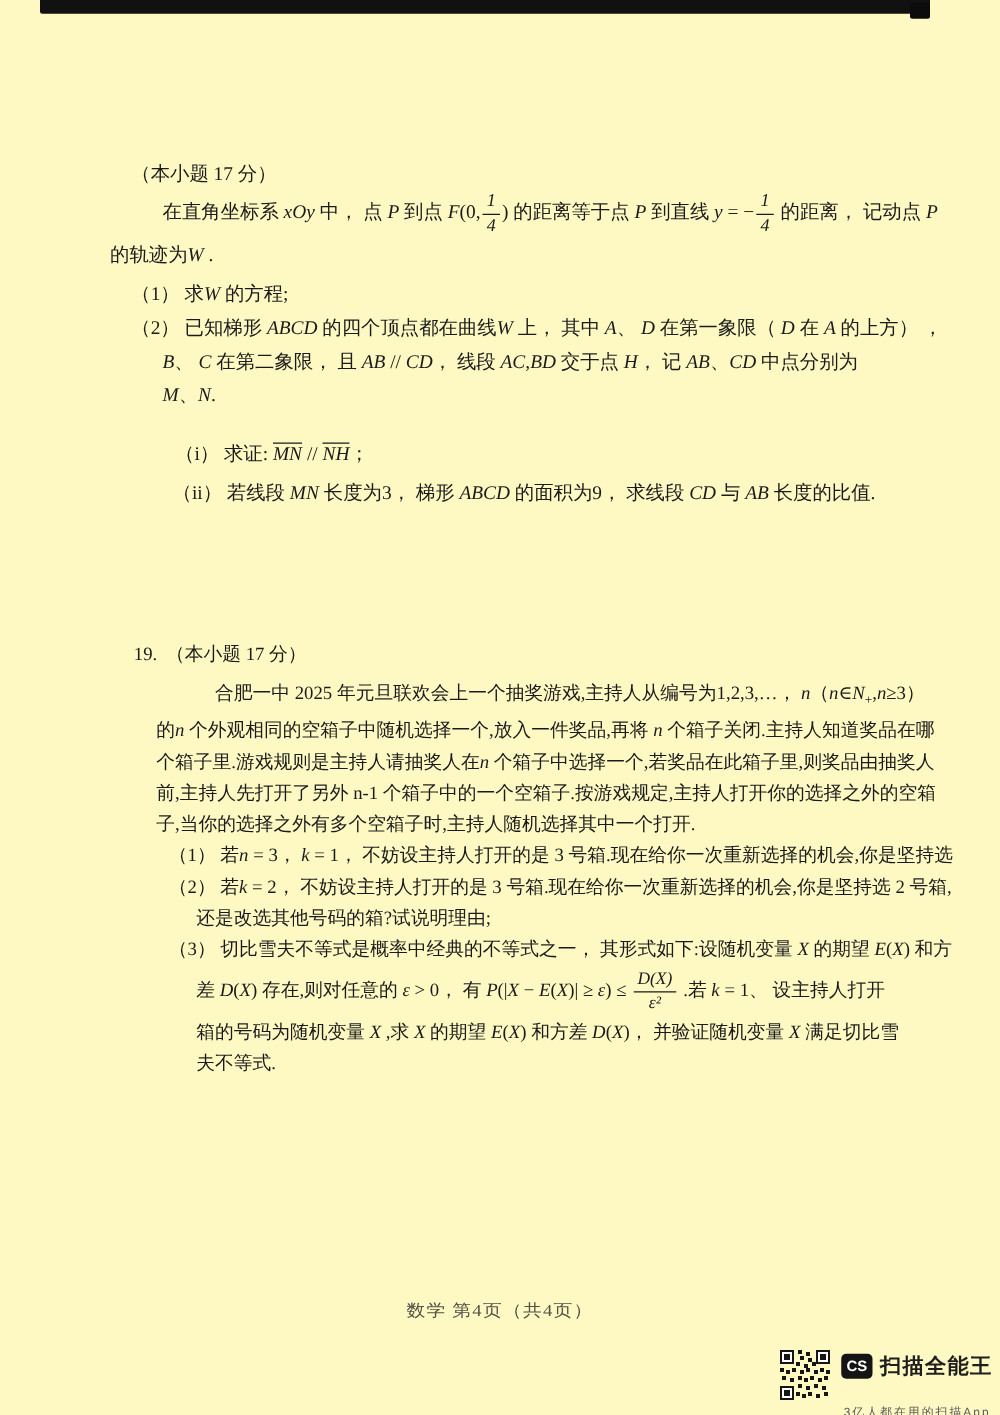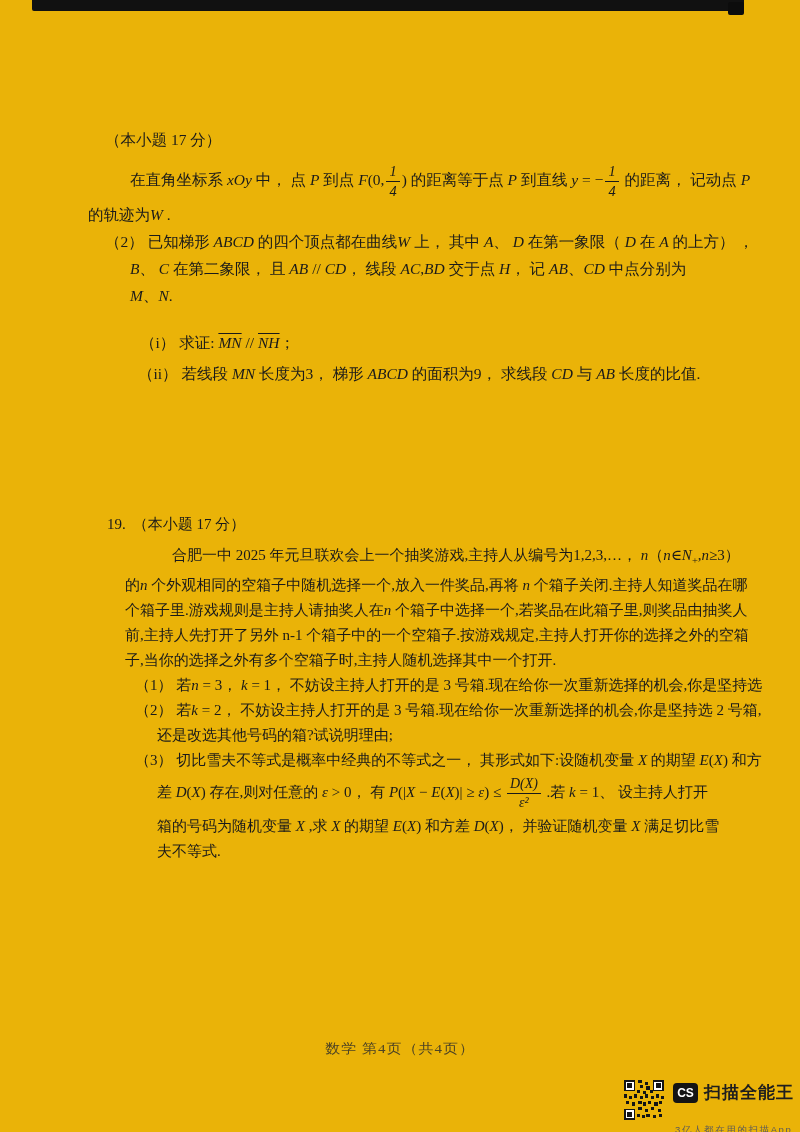--- a/index.html
+++ b/index.html
@@ -1,18 +1,18 @@
 <!DOCTYPE html>
 <html><head>
 <meta charset="utf-8">
 <style>
   html,body{margin:0;padding:0;background:#e8e8e8;}
   .page{
     position:relative;width:800px;height:1132px;margin:0 auto;
-    background:#eab308;overflow:hidden;
+    background:#fef9c3;overflow:hidden;
     font-family:"Liberation Serif","DejaVu Serif",serif;
     color:#1a1a1a;
   }
   .scanbar{position:absolute;left:32px;top:0;width:712px;height:11px;background:#111;border-radius:0 0 2px 2px;}
   .scanblob{position:absolute;left:728px;top:2px;width:16px;height:13px;background:#0c0c0c;border-radius:2px;}
 
   .p18{position:absolute;left:88px;top:126px;width:690px;font-size:15.5px;line-height:27px;}
   .p19{position:absolute;left:70px;top:512px;width:712px;font-size:15px;line-height:25px;margin-left:37px;}
   .line{white-space:nowrap;}
 
@@ -21,21 +21,21 @@
   .seg-ol{font-style:italic;text-decoration:overline;}
   .seg-sub{vertical-align:sub;font-size:70%;}
   .frac{display:inline-flex;flex-direction:column;align-items:center;vertical-align:middle;
         line-height:1.15;font-style:italic;margin:0 2px;text-align:center;font-size:93%;}
   .fnum{border-bottom:1.4px solid #1a1a1a;padding:0 3px 1px;}
   .fden{padding-top:1px;}
 
   .ml17{margin-left:17px}.ml28{margin-left:28px}.ml42{margin-left:42px}
   .ml50{margin-left:50px}.ml52{margin-left:52px}.ml65{margin-left:65px}.ml18{margin-left:18px}
 
-  .introline{margin-top:10px;margin-bottom:2px;}
+  .introline{margin-bottom:2px;}
   .gap4{margin-top:4px}.gap6{margin-top:6px}.gap8{margin-top:20px}
 
   .footer{
     position:absolute;left:0;top:1040px;width:100%;height:19px;overflow:hidden;
     text-align:center;font-size:15px;color:#2b2b2b;opacity:.82;letter-spacing:1px;
     transform:scaleY(.9);transform-origin:top;
   }
 
   .watermark{position:absolute;left:624px;top:1080px;display:flex;gap:9px;align-items:flex-start;
              font-family:"Liberation Sans","DejaVu Sans",sans-serif;}
@@ -59,20 +59,21 @@
   <div class="p18">
     <div class="line ml17">（本小题 17 分）</div>
     <div class="line ml42 introline"><span class="seg-n">在直角坐标系 </span><span class="seg-i">xOy</span><span class="seg-n"> 中， 点 </span><span class="seg-i">P</span><span class="seg-n"> 到点 </span><span class="seg-i">F</span><span class="seg-n">(0,</span><span class="frac">
           <span class="fnum">1</span>
           <span class="fden">4</span>
         </span><span class="seg-n">) 的距离等于点 </span><span class="seg-i">P</span><span class="seg-n"> 到直线 </span><span class="seg-i">y</span><span class="seg-n"> = −</span><span class="frac">
           <span class="fnum">1</span>
           <span class="fden">4</span>
         </span><span class="seg-n"> 的距离， 记动点 </span><span class="seg-i">P</span></div>
     <div class="line"><span class="seg-n">的轨迹为</span><span class="seg-i">W</span><span class="seg-n"> .</span></div>
+    <div class="line ml17 gap4"><span class="seg-n">（1） 求</span><span class="seg-i">W</span><span class="seg-n"> 的方程;</span></div>
     <div class="line ml17"><span class="seg-n">（2） 已知梯形 </span><span class="seg-i">ABCD</span><span class="seg-n"> 的四个顶点都在曲线</span><span class="seg-i">W</span><span class="seg-n"> 上， 其中 </span><span class="seg-i">A</span><span class="seg-n">、 </span><span class="seg-i">D</span><span class="seg-n"> 在第一象限（ </span><span class="seg-i">D</span><span class="seg-n"> 在 </span><span class="seg-i">A</span><span class="seg-n"> 的上方） ，</span></div>
     <div class="line ml42"><span class="seg-i">B</span><span class="seg-n">、 </span><span class="seg-i">C</span><span class="seg-n"> 在第二象限， 且 </span><span class="seg-i">AB</span><span class="seg-n"> // </span><span class="seg-i">CD</span><span class="seg-n">， 线段 </span><span class="seg-i">AC</span><span class="seg-n">,</span><span class="seg-i">BD</span><span class="seg-n"> 交于点 </span><span class="seg-i">H</span><span class="seg-n">， 记 </span><span class="seg-i">AB</span><span class="seg-n">、</span><span class="seg-i">CD</span><span class="seg-n"> 中点分别为</span></div>
     <div class="line ml42"><span class="seg-i">M</span><span class="seg-n">、</span><span class="seg-i">N</span><span class="seg-n">.</span></div>
     <div class="line ml52 gap8"><span class="seg-n">（i） 求证: </span><span class="seg-ol">MN</span><span class="seg-n"> // </span><span class="seg-ol">NH</span><span class="seg-n">；</span></div>
     <div class="line ml50 gap4"><span class="seg-n">（ii） 若线段 </span><span class="seg-i">MN</span><span class="seg-n"> 长度为3， 梯形 </span><span class="seg-i">ABCD</span><span class="seg-n"> 的面积为9， 求线段 </span><span class="seg-i">CD</span><span class="seg-n"> 与 </span><span class="seg-i">AB</span><span class="seg-n"> 长度的比值.</span></div>
   </div>
 
   <div class="p19">
     <div class="line">
       <span>19.</span><span class="ml18" style="margin-left:7px">（本小题 17 分）</span>

